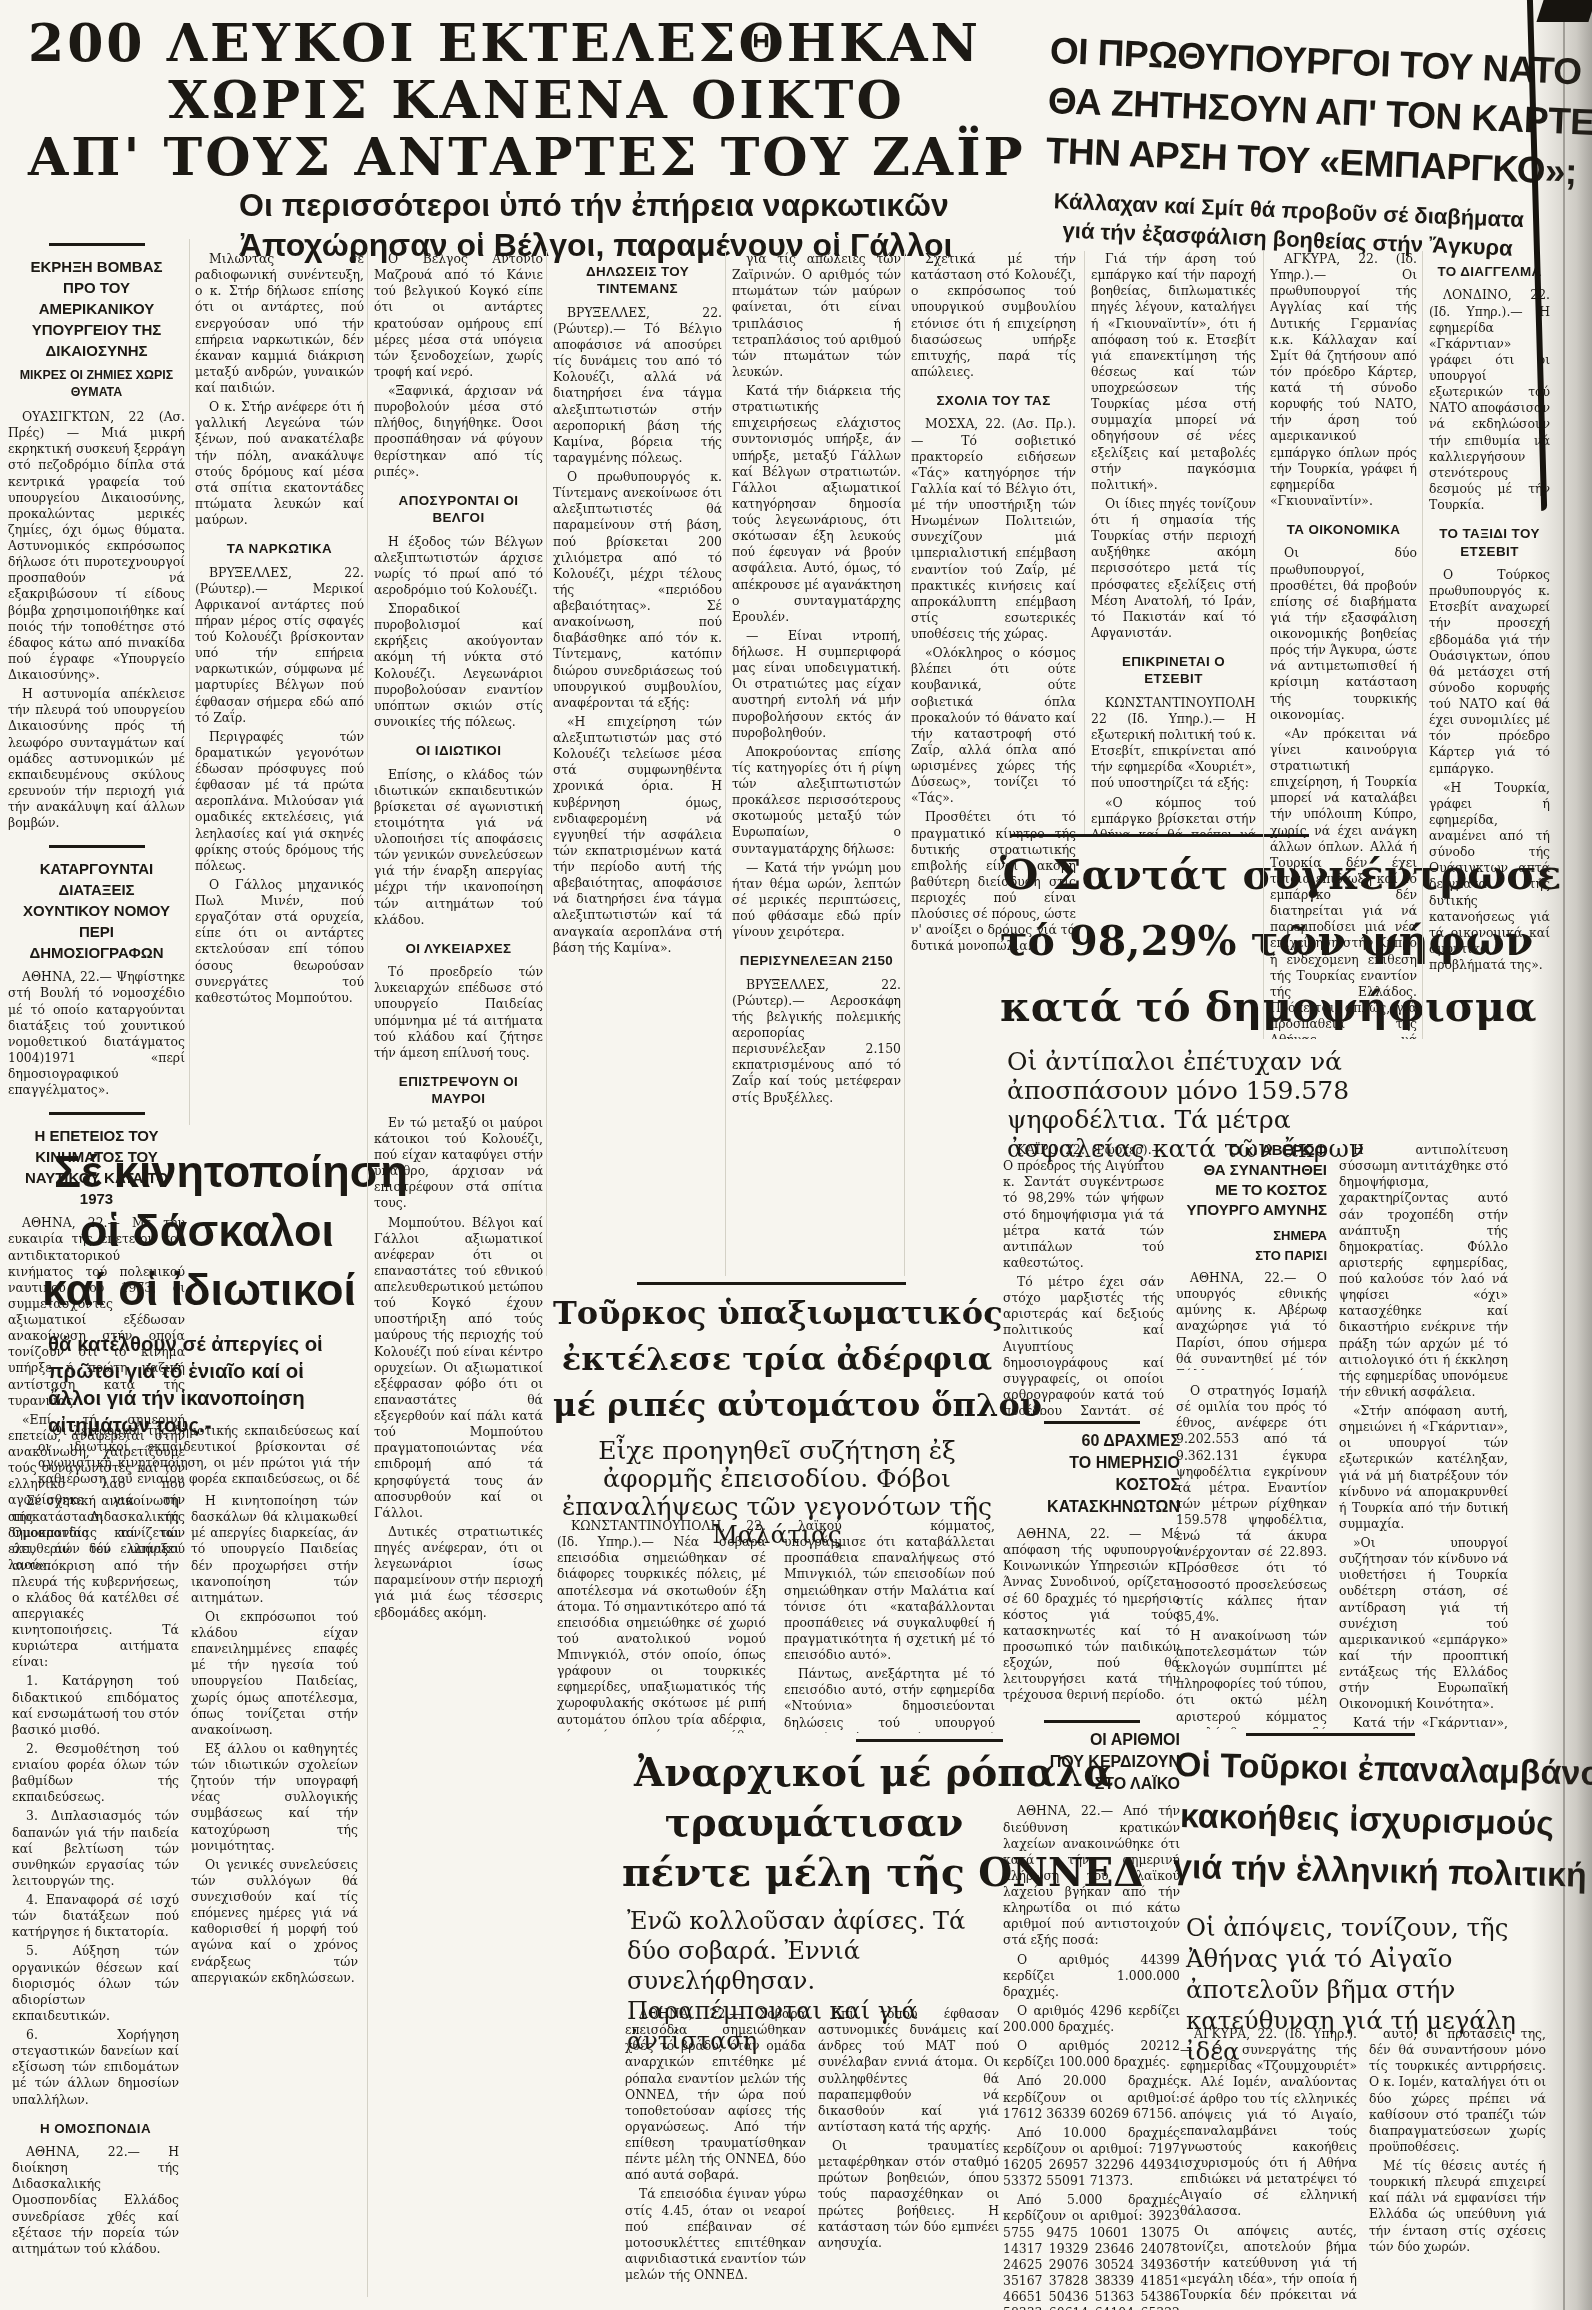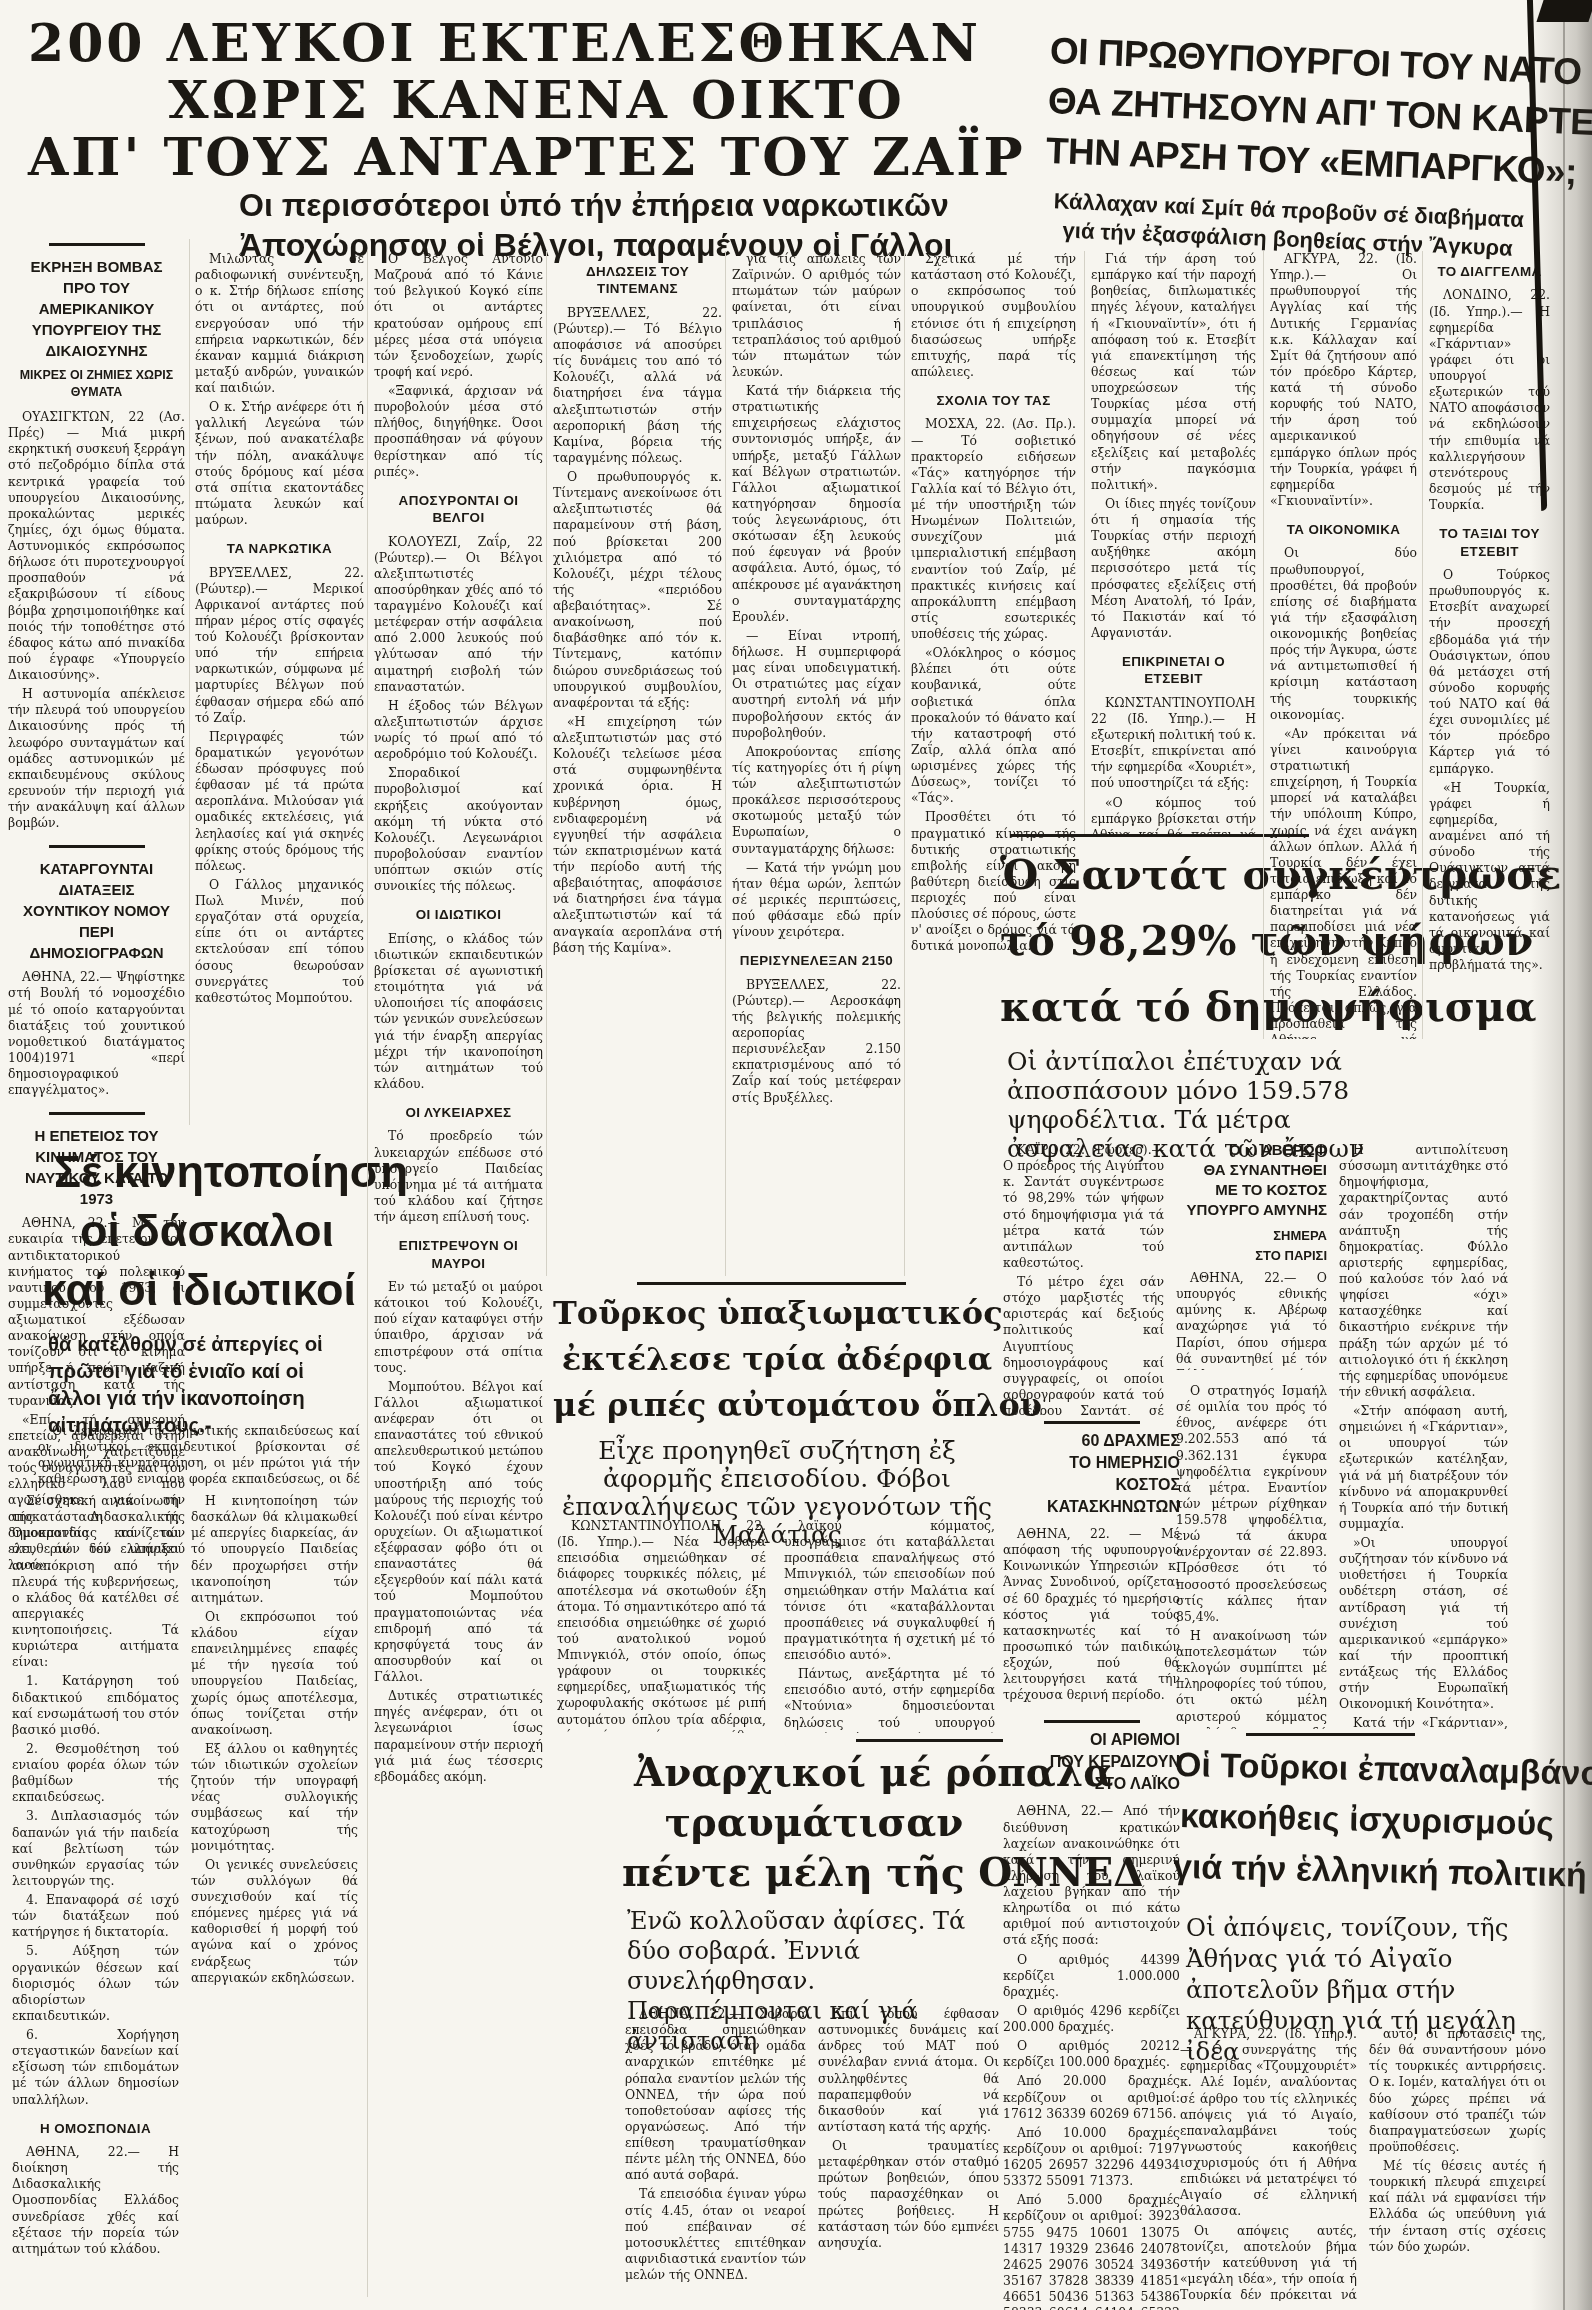--- a/index.html
+++ b/index.html
@@ -112,21 +112,20 @@
       <p class="para">Ο κ. Στήρ ανέφερε ότι ή γαλλική Λεγεώνα τών ξένων, πού ανακατέλαβε τήν πόλη, ανακάλυψε στούς δρόμους καί μέσα στά σπίτια εκατοντάδες πτώματα λευκών καί μαύρων.</p>
       <p class="shead">ΤΑ ΝΑΡΚΩΤΙΚΑ</p>
       <p class="para">ΒΡΥΞΕΛΛΕΣ, 22. (Ρώυτερ).— Μερικοί Αφρικανοί αντάρτες πού πήραν μέρος στίς σφαγές τού Κολουέζι βρίσκονταν υπό τήν επήρεια ναρκωτικών, σύμφωνα μέ μαρτυρίες Βέλγων πού έφθασαν σήμερα εδώ από τό Ζαΐρ.</p>
       <p class="para">Περιγραφές τών δραματικών γεγονότων έδωσαν πρόσφυγες πού έφθασαν μέ τά πρώτα αεροπλάνα. Μιλούσαν γιά ομαδικές εκτελέσεις, γιά λεηλασίες καί γιά σκηνές φρίκης στούς δρόμους τής πόλεως.</p>
       <p class="para">Ο Γάλλος μηχανικός Πωλ Μινέν, πού εργαζόταν στά ορυχεία, είπε ότι οι αντάρτες εκτελούσαν επί τόπου όσους θεωρούσαν συνεργάτες τού καθεστώτος Μομπούτου.</p>
     </div>
   <div class="col" style="left:374px;top:251px;width:169px;height:2046px">
       <p class="para">Ο Βέλγος Αντόνιο Μαζρουά από τό Κάνιε τού βελγικού Κογκό είπε ότι οι αντάρτες κρατούσαν ομήρους επί μέρες μέσα στά υπόγεια τών ξενοδοχείων, χωρίς τροφή καί νερό.</p>
       <p class="para">«Ξαφνικά, άρχισαν νά πυροβολούν μέσα στό πλήθος, διηγήθηκε. Όσοι προσπάθησαν νά φύγουν θερίστηκαν από τίς ριπές».</p>
       <p class="shead">ΑΠΟΣΥΡΟΝΤΑΙ ΟΙ ΒΕΛΓΟΙ</p>
-      <p class="para">ΚΟΛΟΥΕΖΙ, Ζαΐρ, 22 (Ρώυτερ).— Οι Βέλγοι αλεξιπτωτιστές αποσύρθηκαν χθές από τό ταραγμένο Κολουέζι καί μετέφεραν στήν ασφάλεια από 2.000 λευκούς πού γλύτωσαν από τήν αιματηρή εισβολή τών επαναστατών.</p>
       <p class="para">Η έξοδος τών Βέλγων αλεξιπτωτιστών άρχισε νωρίς τό πρωί από τό αεροδρόμιο τού Κολουέζι.</p>
       <p class="para">Σποραδικοί πυροβολισμοί καί εκρήξεις ακούγονταν ακόμη τή νύκτα στό Κολουέζι. Λεγεωνάριοι πυροβολούσαν εναντίον υπόπτων σκιών στίς συνοικίες τής πόλεως.</p>
       <p class="shead">ΟΙ ΙΔΙΩΤΙΚΟΙ</p>
       <p class="para">Επίσης, ο κλάδος τών ιδιωτικών εκπαιδευτικών βρίσκεται σέ αγωνιστική ετοιμότητα γιά νά υλοποιήσει τίς αποφάσεις τών γενικών συνελεύσεων γιά τήν έναρξη απεργίας μέχρι τήν ικανοποίηση τών αιτημάτων τού κλάδου.</p>
       <p class="shead">ΟΙ ΛΥΚΕΙΑΡΧΕΣ</p>
       <p class="para">Τό προεδρείο τών λυκειαρχών επέδωσε στό υπουργείο Παιδείας υπόμνημα μέ τά αιτήματα τού κλάδου καί ζήτησε τήν άμεση επίλυσή τους.</p>
       <p class="shead">ΕΠΙΣΤΡΕΨΟΥΝ ΟΙ ΜΑΥΡΟΙ</p>
       <p class="para">Εν τώ μεταξύ οι μαύροι κάτοικοι τού Κολουέζι, πού είχαν καταφύγει στήν ύπαιθρο, άρχισαν νά επιστρέφουν στά σπίτια τους.</p>
       <p class="para">Μομπούτου. Βέλγοι καί Γάλλοι αξιωματικοί ανέφεραν ότι οι επαναστάτες τού εθνικού απελευθερωτικού μετώπου τού Κογκό έχουν υποστήριξη από τούς μαύρους τής περιοχής τού Κολουέζι πού είναι κέντρο ορυχείων. Οι αξιωματικοί εξέφρασαν φόβο ότι οι επαναστάτες θά εξεγερθούν καί πάλι κατά τού Μομπούτου πραγματοποιώντας νέα επιδρομή από τά κρησφύγετά τους άν αποσυρθούν καί οι Γάλλοι.</p>
       <p class="para">Δυτικές στρατιωτικές πηγές ανέφεραν, ότι οι λεγεωνάριοι ίσως παραμείνουν στήν περιοχή γιά μιά έως τέσσερις εβδομάδες ακόμη.</p>

